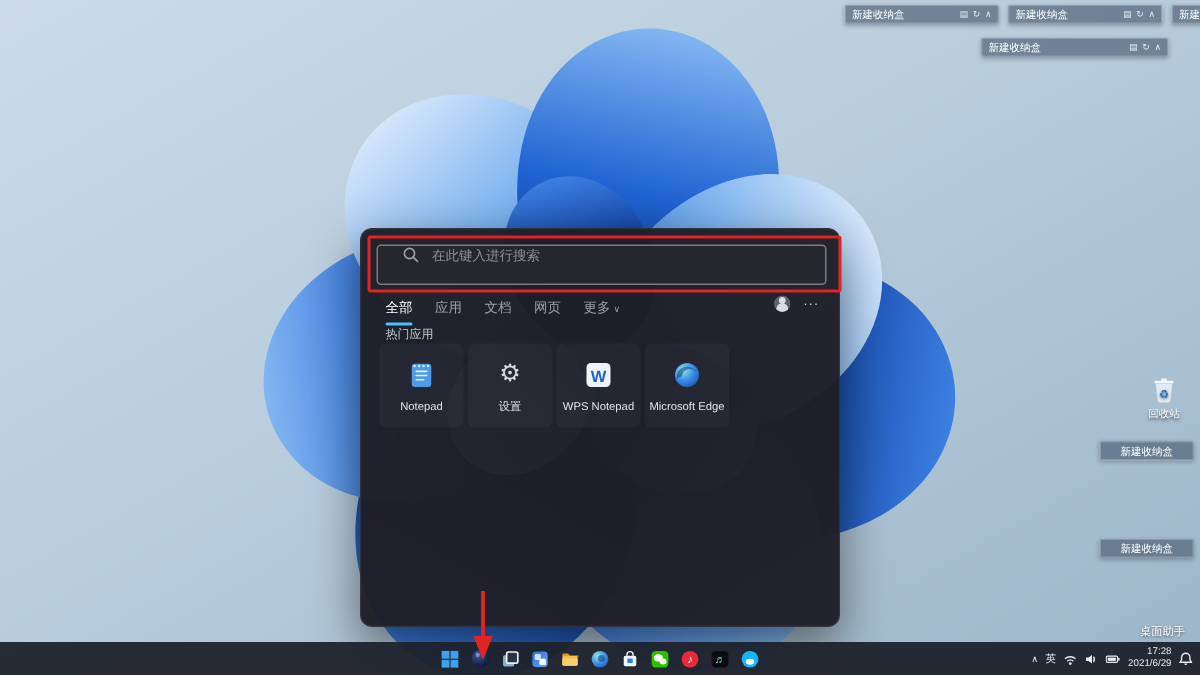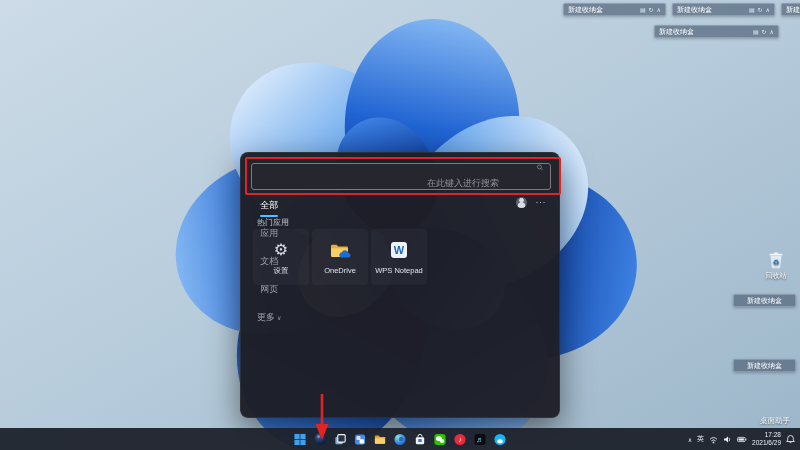--- a/index.html
+++ b/index.html
@@ -24,27 +24,27 @@
     text-shadow:0 1px 2px rgba(0,0,0,.65);}
   .desk-icon svg{margin:0 auto 1px auto;}
   .assistant{position:absolute;right:10px;top:416px;color:#fff;font-size:7.5px;z-index:5;
     text-shadow:0 1px 2px rgba(0,0,0,.6);font-family:Liberation Mono, monospace;}
 
   
   .search-panel{position:absolute;left:240px;top:152px;width:320px;height:266px;
     background:rgba(30,30,38,.97);border:1px solid rgba(255,255,255,.07);border-radius:8px;
     box-shadow:0 12px 32px rgba(0,0,0,.5);z-index:20;box-sizing:border-box;}
   .search-box{position:absolute;left:10px;top:10px;width:300px;height:27px;background:#26262e;
-    border:1px solid #7b7b84;border-radius:3px;display:flex;align-items:flex-end;gap:6px;
-    padding:0 4px;box-sizing:border-box;flex-direction:column;}
+    border:1px solid #7b7b84;border-radius:3px;display:flex;align-items:flex-start;gap:6px;
+    padding:0 16px;box-sizing:border-box;}
   .search-box input{flex:1;background:transparent;border:none;outline:none;color:#cfd3da;
     font-size:9px;font-family:inherit;}
   .search-box input::placeholder{color:#8d929b;}
   .tabs{position:absolute;left:16px;top:46px;display:flex;gap:15px;font-size:9px;
-    color:#9aa0a8;align-items:center;flex-direction:column;}
+    color:#9aa0a8;align-items:center;}
   .tab{cursor:default;}
   .tab.active{color:#fff;position:relative;}
   .tab.active::after{content:"";position:absolute;left:0;right:0;bottom:-5px;height:2px;
     background:#4cc2ff;border-radius:1px;}
   .caret{font-size:6px;margin-left:2px;color:#9aa0a8;}
   .panel-controls{position:absolute;right:13px;top:44px;display:flex;gap:9px;align-items:center;}
   .avatar{width:11px;height:11px;border-radius:50%;
     background:radial-gradient(circle at 50% 30%,#d8dde3 0 2px,rgba(0,0,0,0) 2.6px),
                radial-gradient(circle at 50% 82%,#d8dde3 0 3.6px,rgba(0,0,0,0) 4.2px),#5b6370;}
   .dots{font-size:9px;color:#c8cdd4;letter-spacing:.5px;line-height:9px;}
@@ -179,47 +179,68 @@
     <span class="tab">网页</span>
     <span class="tab"><span>更多</span><span class="caret">∨</span></span>
   </div>
   <div class="panel-controls">
     <span class="avatar"></span>
     <span class="dots">···</span>
   </div>
   <div class="section-title">热门应用</div>
   <div class="tiles">
 
+    <div class="tile">
+      <span class="tile-icon">
+        <svg width="20" height="20" viewBox="0 0 20 20">
+          <rect x="3.5" y="2.5" width="13" height="15.5" rx="2" fill="#4f9be8"></rect>
+          <rect x="6" y="7" width="8" height="1.1" rx=".5" fill="#eaf3fd"></rect>
+          <rect x="6" y="9.8" width="8" height="1.1" rx=".5" fill="#eaf3fd"></rect>
+          <rect x="6" y="12.6" width="6" height="1.1" rx=".5" fill="#eaf3fd"></rect>
+          <circle cx="5.4" cy="4" r=".8" fill="#dcecfb"></circle>
+            <circle cx="8.4" cy="4" r=".8" fill="#dcecfb"></circle>
+          <circle cx="11.4" cy="4" r=".8" fill="#dcecfb"></circle>
+            <circle cx="14.4" cy="4" r=".8" fill="#dcecfb"></circle>
+        </svg>
+      </span>
+      <span class="tile-label">Notepad</span>
+    </div>
 
     <div class="tile">
       <span class="tile-icon gear-glyph">⚙</span>
       <span class="tile-label">设置</span>
     </div>
 
-    <div class="tile">
-      <span class="tile-icon">
-        <svg width="22" height="20" viewBox="0 0 22 20">
-          <path d="M2 6.2 a1.4 1.4 0 0 1 1.4-1.4 h4.2 l1.6 1.8 h8.4 a1.4 1.4 0 0 1 1.4 1.4 v7.6 a1.4 1.4 0 0 1-1.4 1.4 H3.4 A1.4 1.4 0 0 1 2 15.6 Z" fill="#e8ae35"></path>
-          <path d="M2 8.2 h17 v7.4 a1.4 1.4 0 0 1-1.4 1.4 H3.4 A1.4 1.4 0 0 1 2 15.6 Z" fill="#f8ce67"></path>
-          <path d="M12.3 17.6 a2.7 2.7 0 0 1 .5-5.3 a3.5 3.5 0 0 1 6.7 1 a2.15 2.15 0 0 1-.3 4.3 Z" fill="#1b6fd4"></path>
-        </svg>
-      </span>
-      <span class="tile-label">OneDrive</span>
-    </div>
 
     <div class="tile">
       <span class="tile-icon">
         <svg width="20" height="20" viewBox="0 0 20 20">
           <rect x="2" y="2" width="16" height="16" rx="3" fill="#eef3f9"></rect>
           <text x="10" y="14.4" text-anchor="middle" font-size="11" font-weight="bold" fill="#1f64c8">W</text>
         </svg>
       </span>
       <span class="tile-label">WPS Notepad</span>
     </div>
 
+    <div class="tile">
+      <span class="tile-icon">
+        <svg width="20" height="20" viewBox="0 0 20 20">
+          <defs>
+            <radialGradient id="edgt" cx=".35" cy=".3" r=".95">
+              <stop offset="0" stop-color="#8fe6d3"></stop>
+                <stop offset=".45" stop-color="#3b8ded"></stop>
+                <stop offset="1" stop-color="#14418f"></stop>
+            </radialGradient>
+          </defs>
+          <circle cx="10" cy="10" r="8" fill="url(#edgt)"></circle>
+          <path d="M3.2 12.5 a7 7 0 0 1 13.2-4.2 a5.4 5.4 0 0 0-9.8 2.6 q-2 .8-3.4 1.6 Z" fill="#0d3a85" opacity=".55"></path>
+        </svg>
+      </span>
+      <span class="tile-label">Microsoft Edge</span>
+    </div>
 
   </div>
 </div>
 
 <div class="taskbar">
   <div class="tb-center">
     <div class="tb-btn">
       <svg width="13" height="13" viewBox="0 0 14 14">
         <rect x="1" y="1" width="5.6" height="5.6" fill="#41a0ee"></rect>
           <rect x="7.4" y="1" width="5.6" height="5.6" fill="#41a0ee"></rect>

